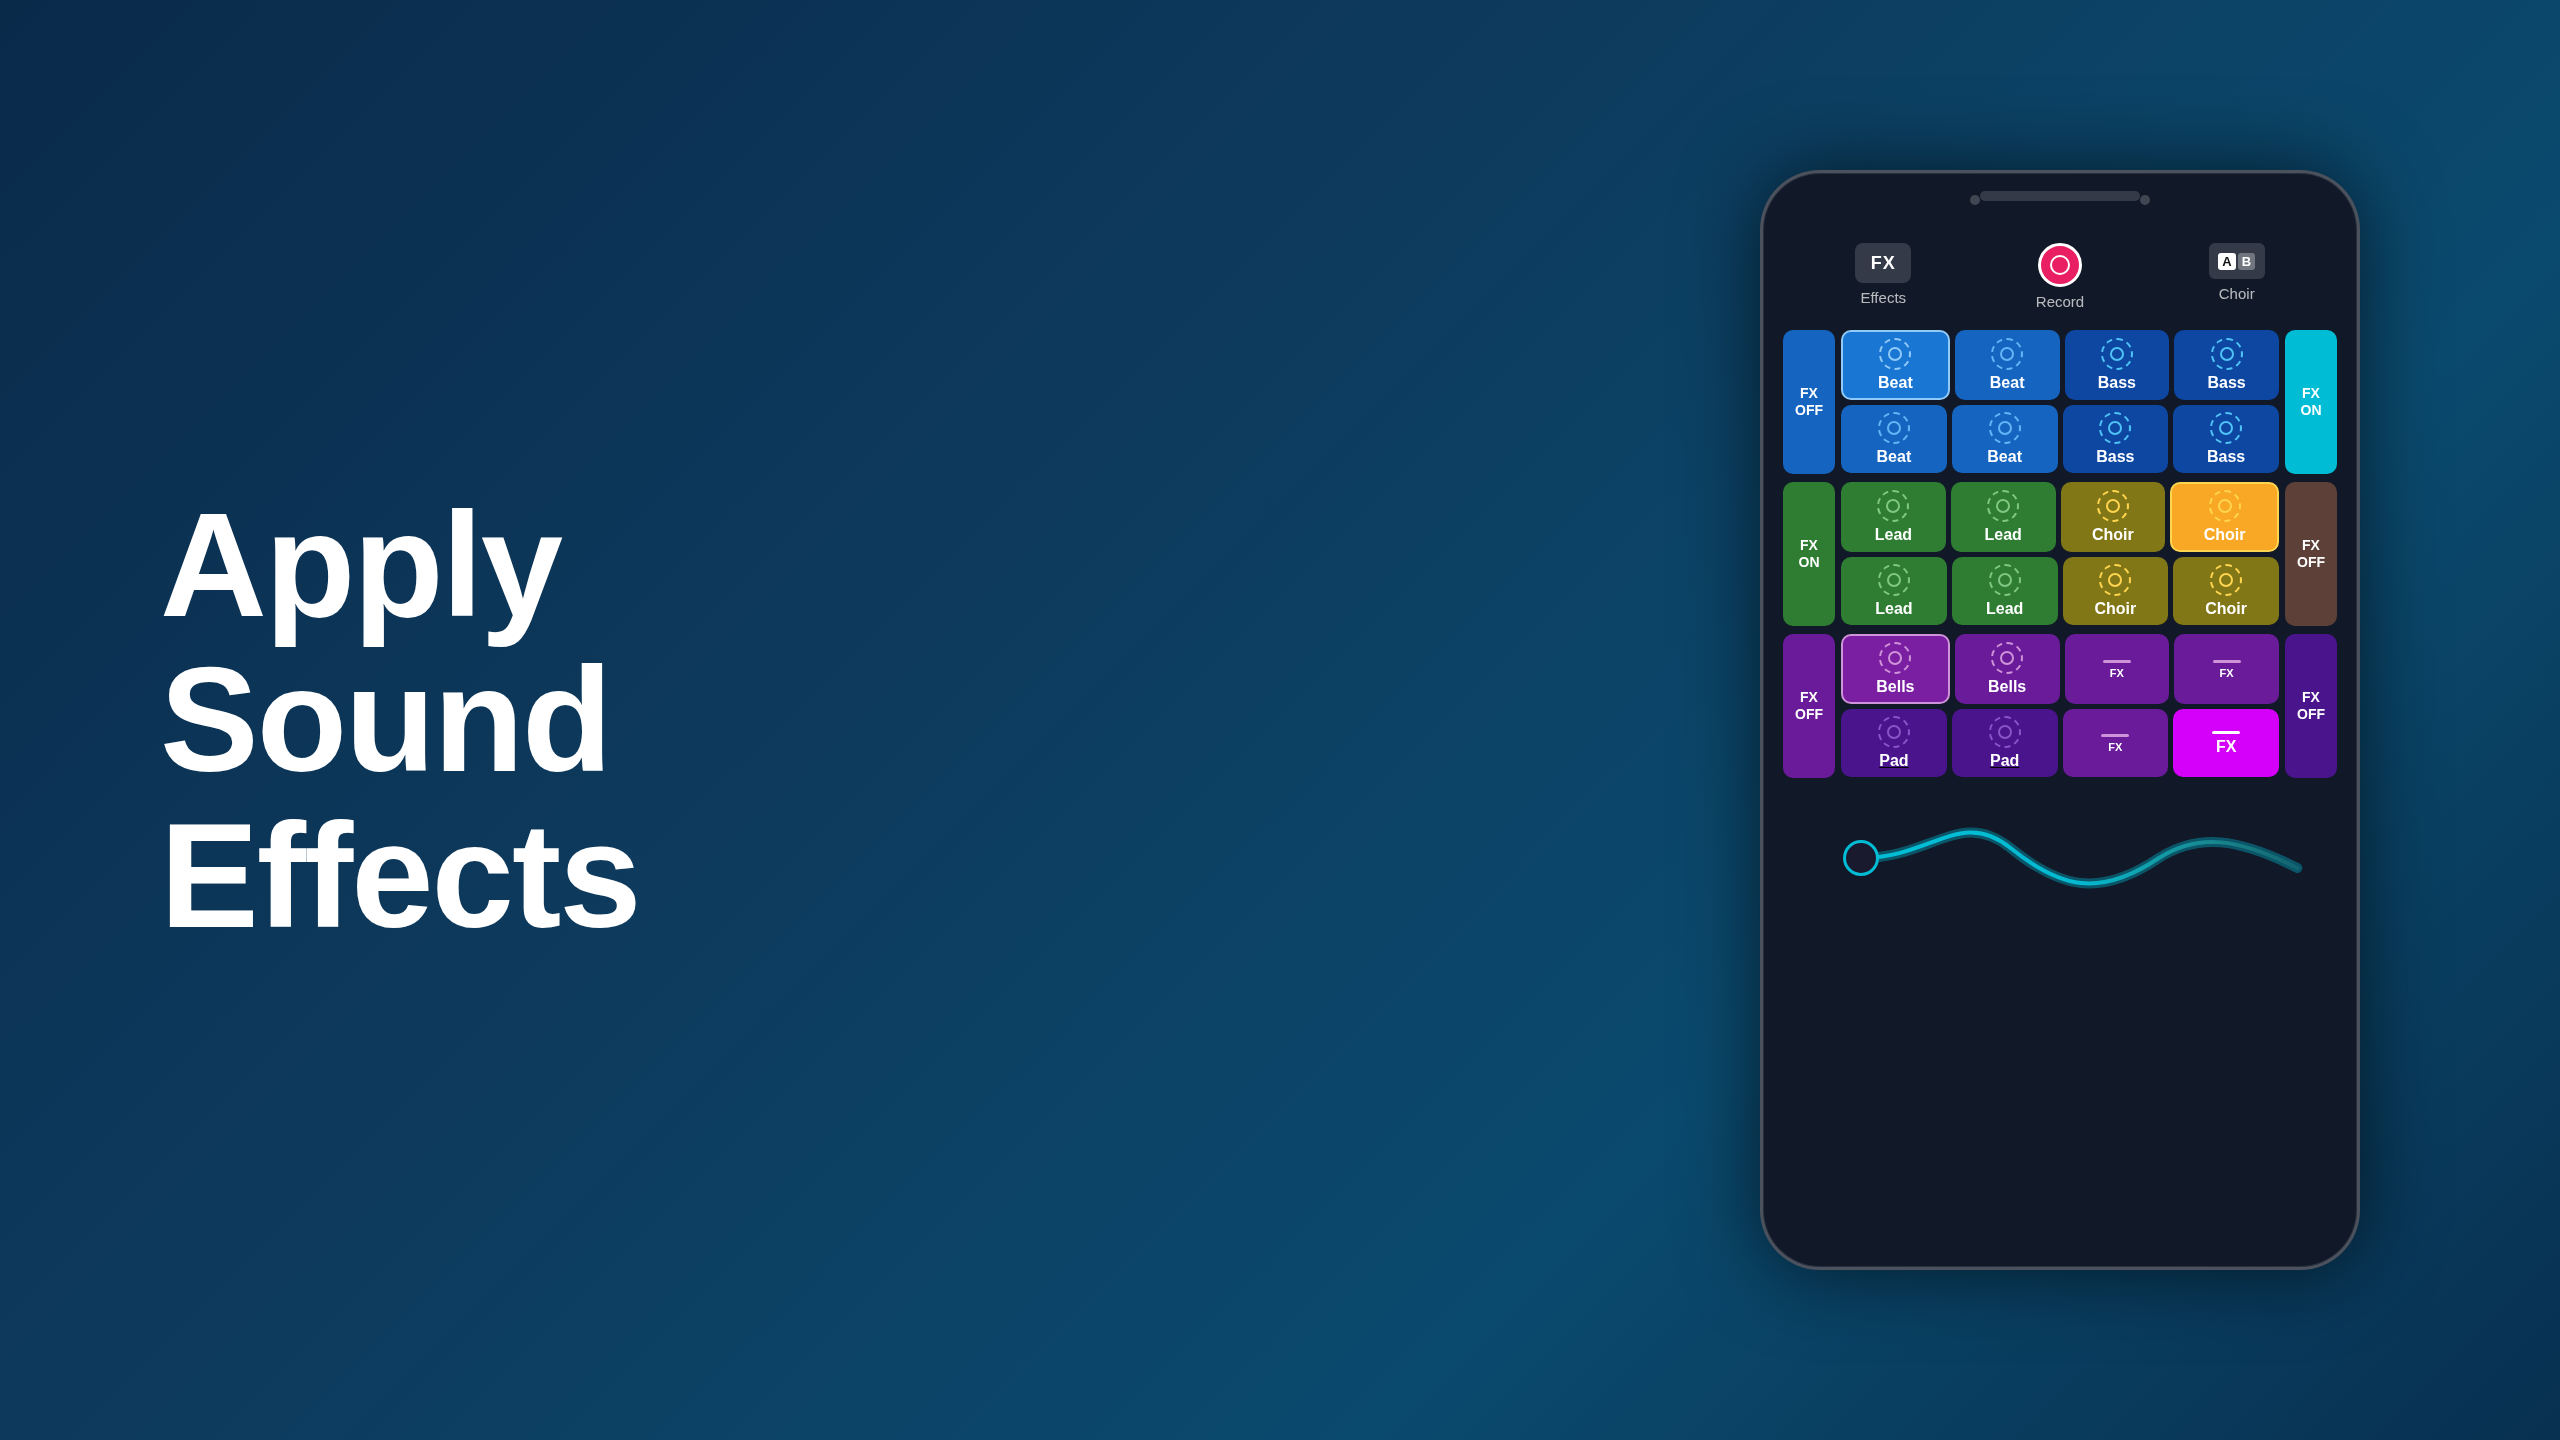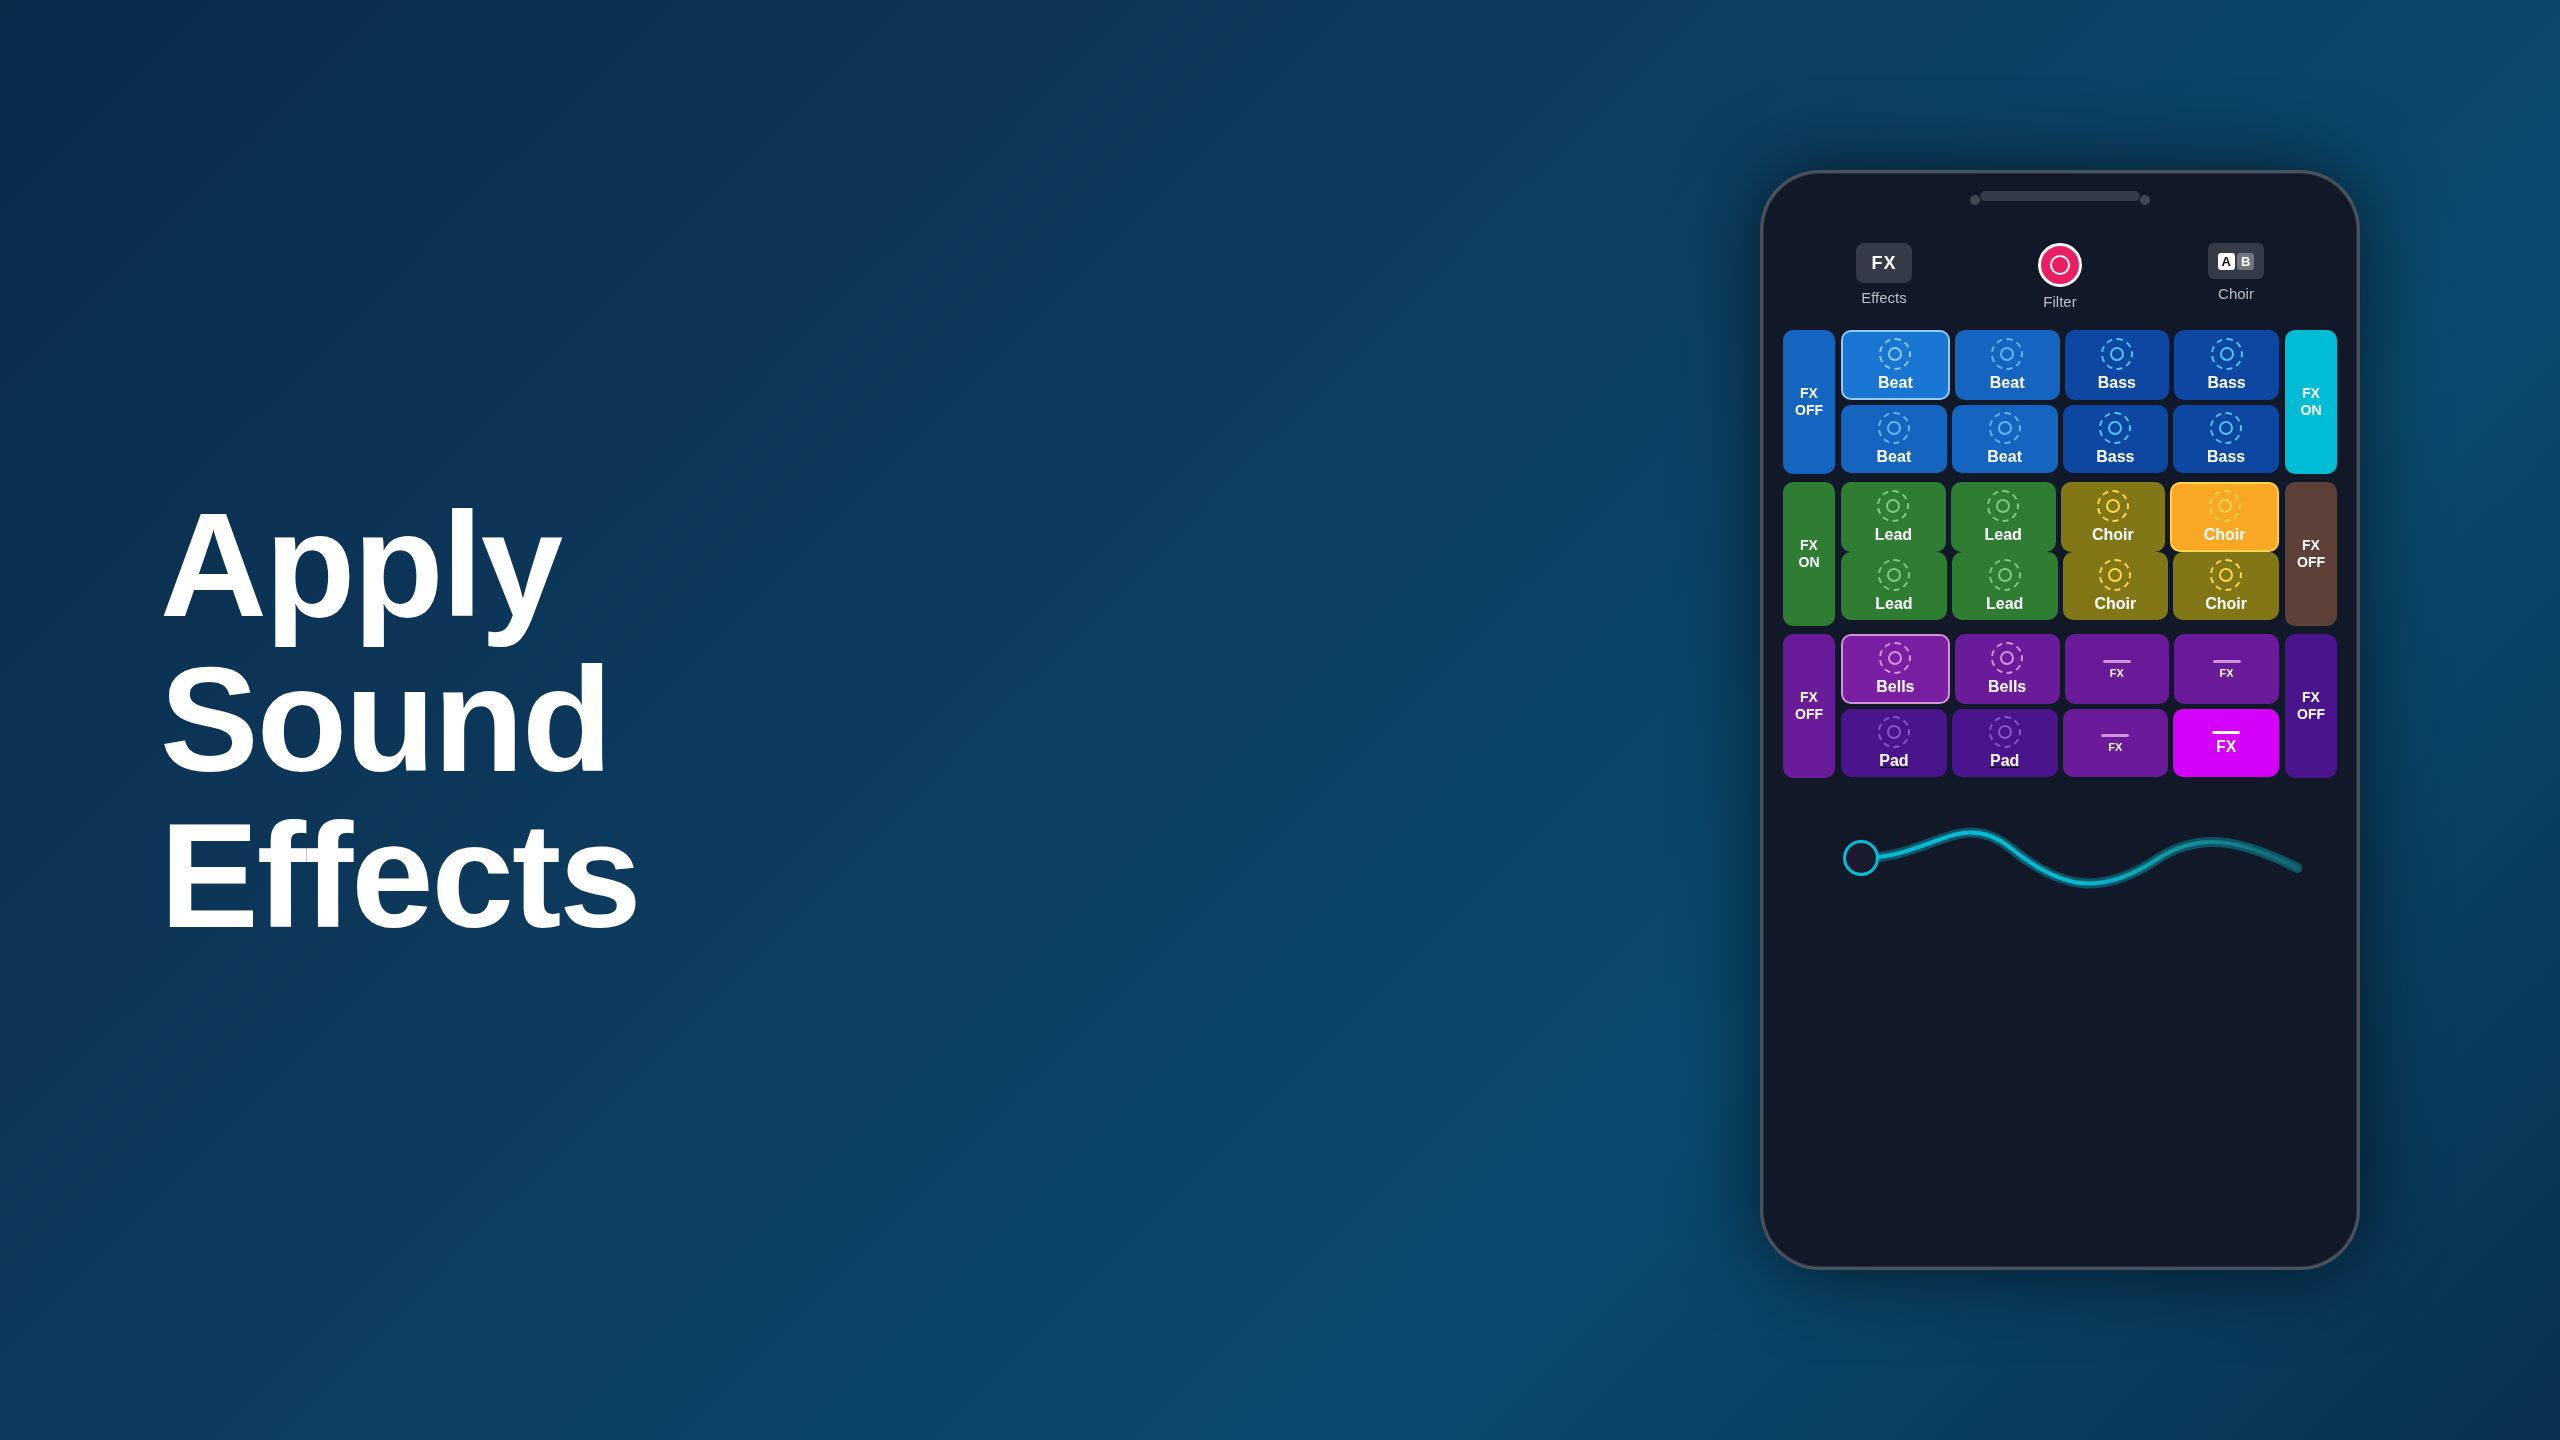--- a/index.html
+++ b/index.html
@@ -419,21 +419,21 @@
 
     <div class="phone-content">
 
       <div class="top-nav">
         <div class="nav-item">
           <div class="nav-icon-fx">FX</div>
           <span class="nav-label">Effects</span>
         </div>
         <div class="nav-item">
           <div class="nav-icon-record"></div>
-          <span class="nav-label">Filter</span>
+          <span class="nav-label">Record</span>
         </div>
         <div class="nav-item">
           <div class="nav-icon-ab">
             <span class="letter-a">A</span>
             <span class="letter-b">B</span>
           </div>
           <span class="nav-label">Choir</span>
         </div>
       </div>
 
@@ -515,21 +515,21 @@
           </div>
         </div>
 
         <div class="grid-row">
 
           <div class="fx-side-btn" style="background:#2e7d32; height:144px;">
             <span>FX</span>
             <span>ON</span>
           </div>
 
-          <div style="display:flex; flex-direction:column; flex:1;">
+          <div style="display:flex; flex-direction:column; gap:5px; flex:1;">
             <div style="display:flex; gap:5px;">
 
               <div class="pad pad-lead" style="flex:1;">
                 <div class="pad-circle" style="border-color:#81c784;">
                   <div class="pad-circle-inner" style="border-color:#81c784;"></div>
                 </div>
                 <span class="pad-label">Lead</span>
               </div>
 
               <div class="pad pad-lead" style="flex:1;">

